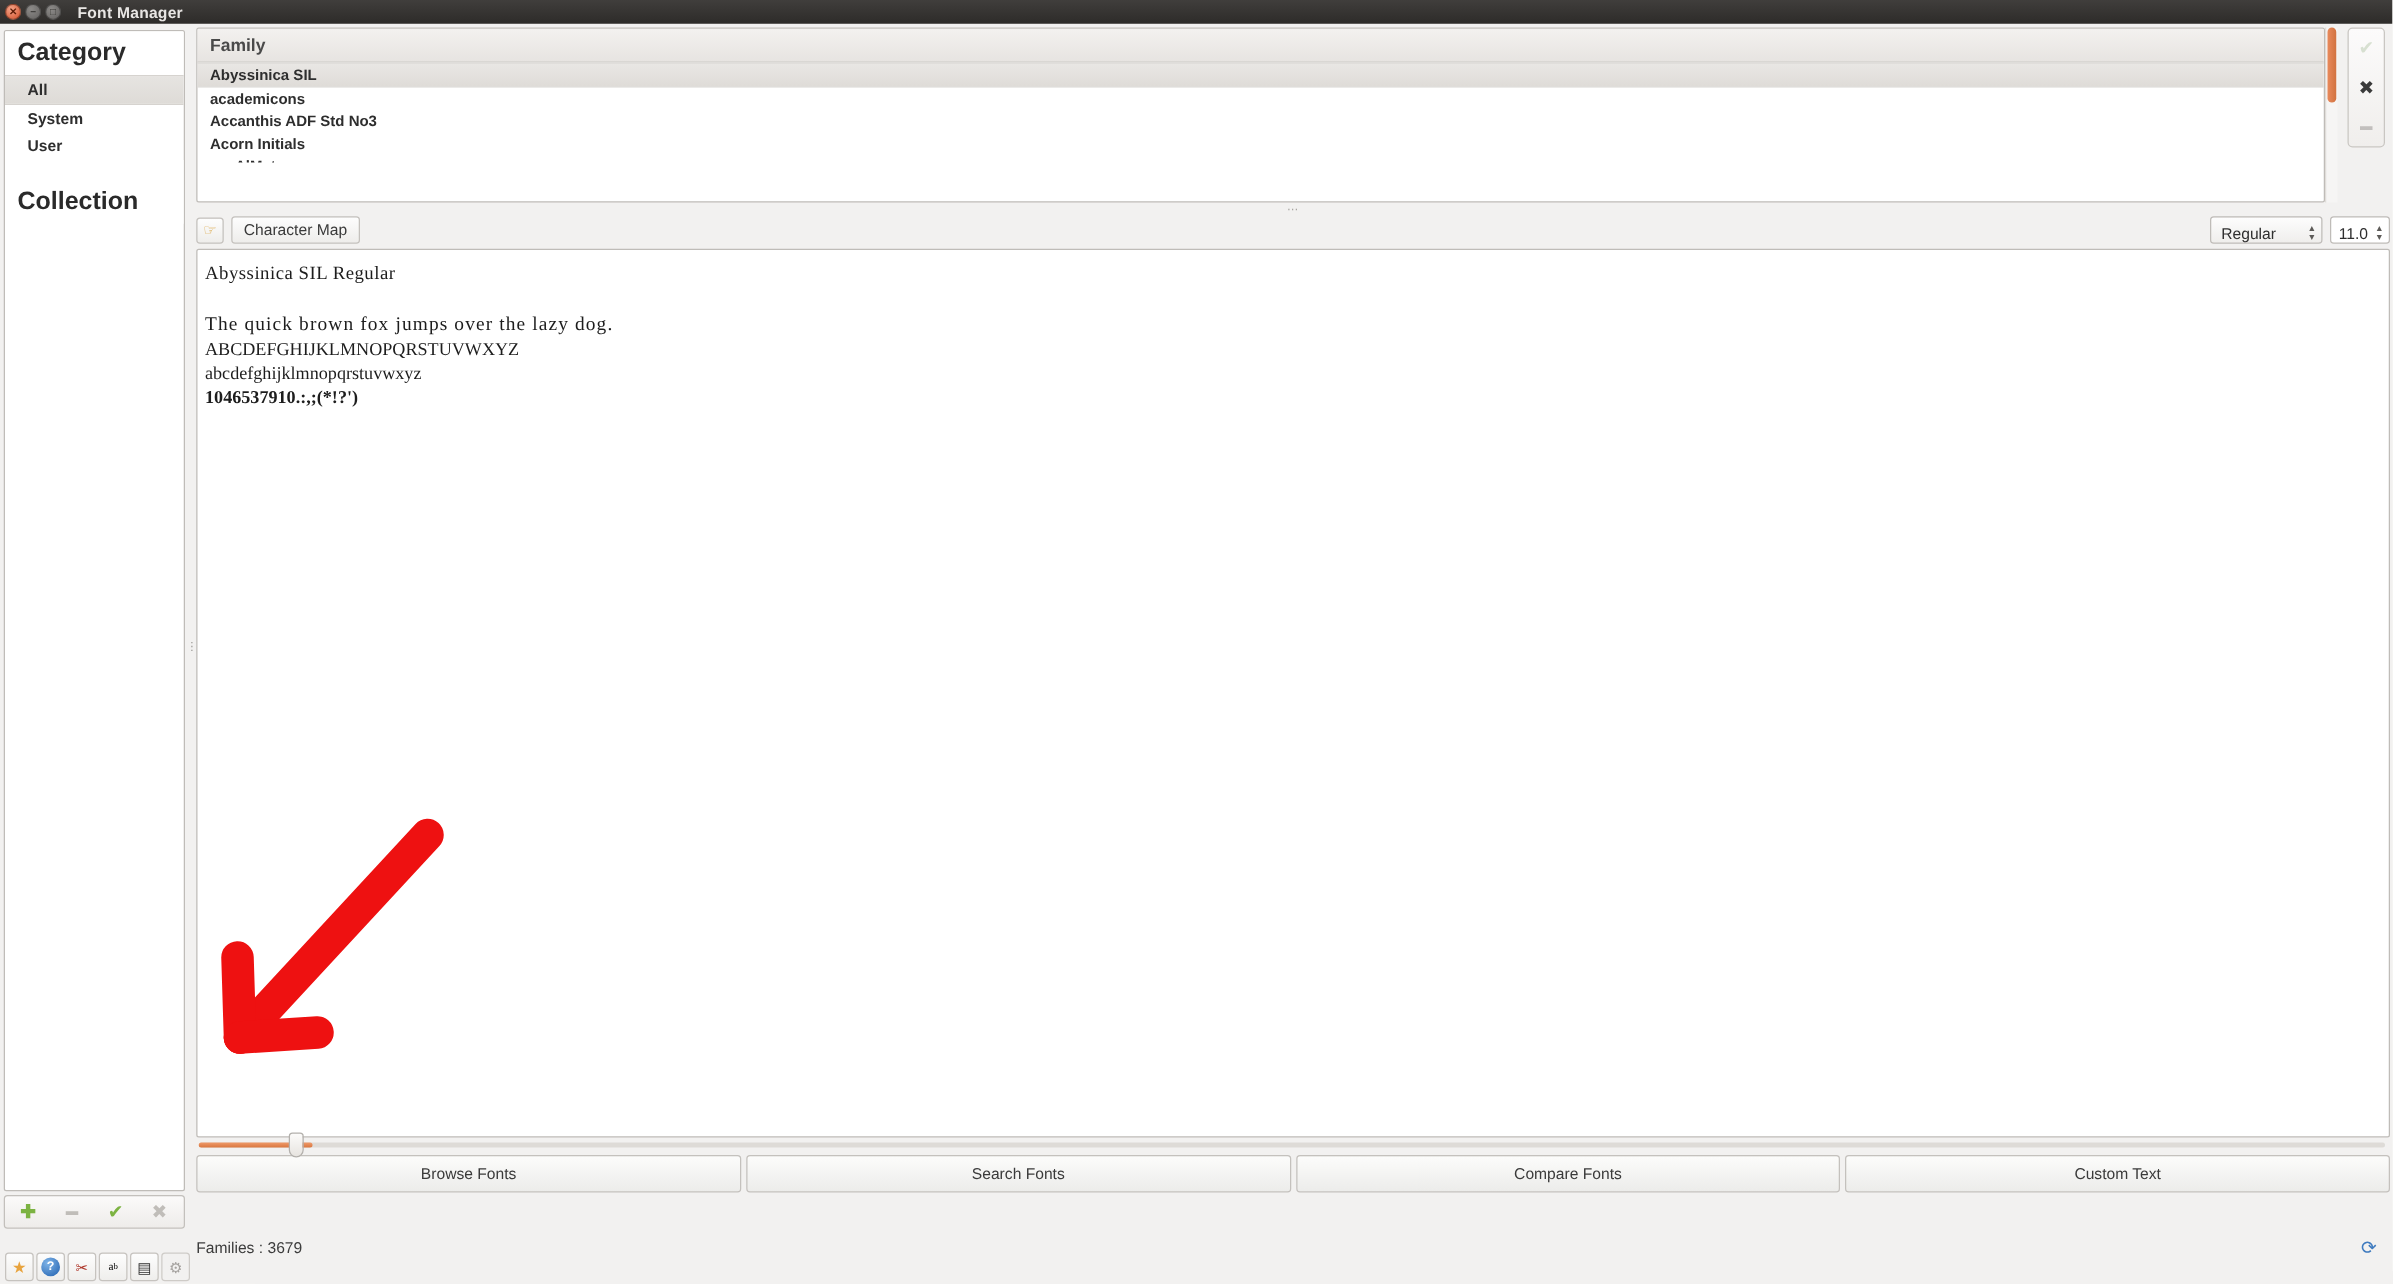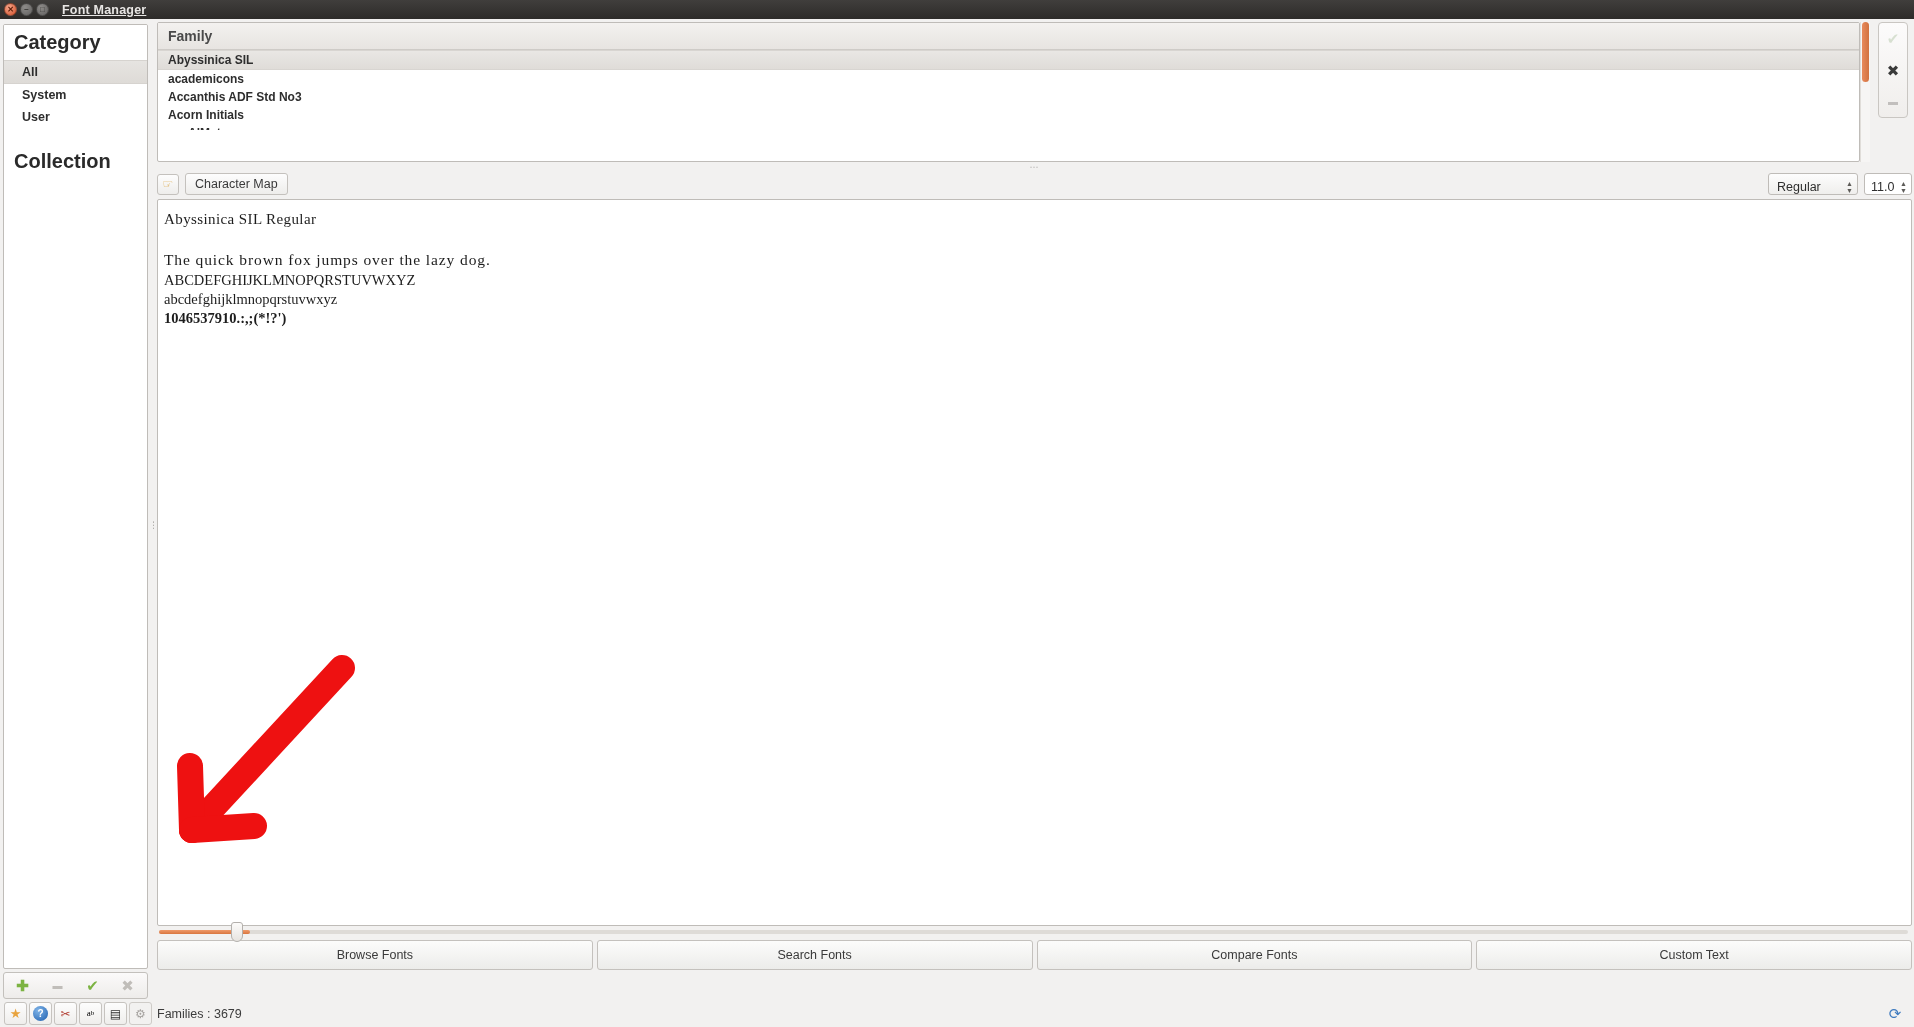--- a/index.html
+++ b/index.html
@@ -26,28 +26,27 @@
     color: #3d1f0e; font-weight: bold;
     border: 1px solid rgba(0,0,0,.35);
   }
   .wbtn.close { background: radial-gradient(circle at 35% 30%, #f4a58a, #d3502a); color:#5c1b06; }
   .wbtn.min   { background: radial-gradient(circle at 35% 30%, #8d8b89, #636160); color:#3a3936; }
   .wbtn.max   { background: radial-gradient(circle at 35% 30%, #8d8b89, #636160); color:#3a3936; }
   #win-title {
     position: absolute; left: 62px;
     font-size: 12.5px; font-weight: bold; color: #e8e6e4;
     letter-spacing: .2px;
-    text-decoration: underline;
   }
 
   
   #app {
     height: 1008px;
     display: flex;
-    padding: 3px 0 0 0;
+    padding: 3px 0 16px 0;
     position: relative;
   }
 
   
   #sidebar {
     width: 150px;
     display: flex; flex-direction: column;
     padding: 2px 2px 2px 3px;
   }
   .panel {

